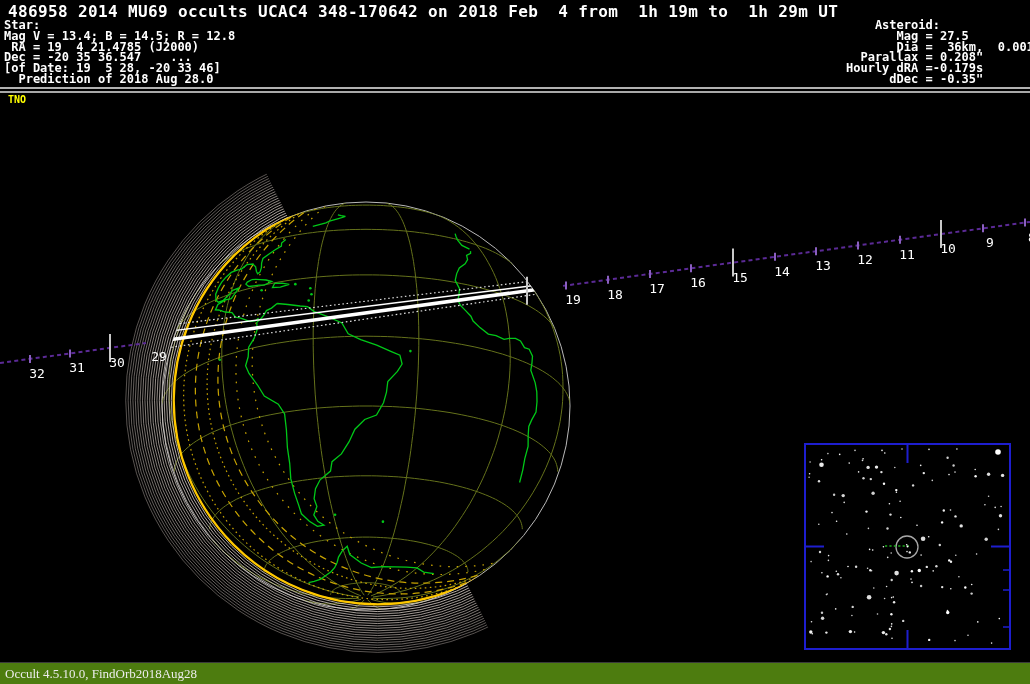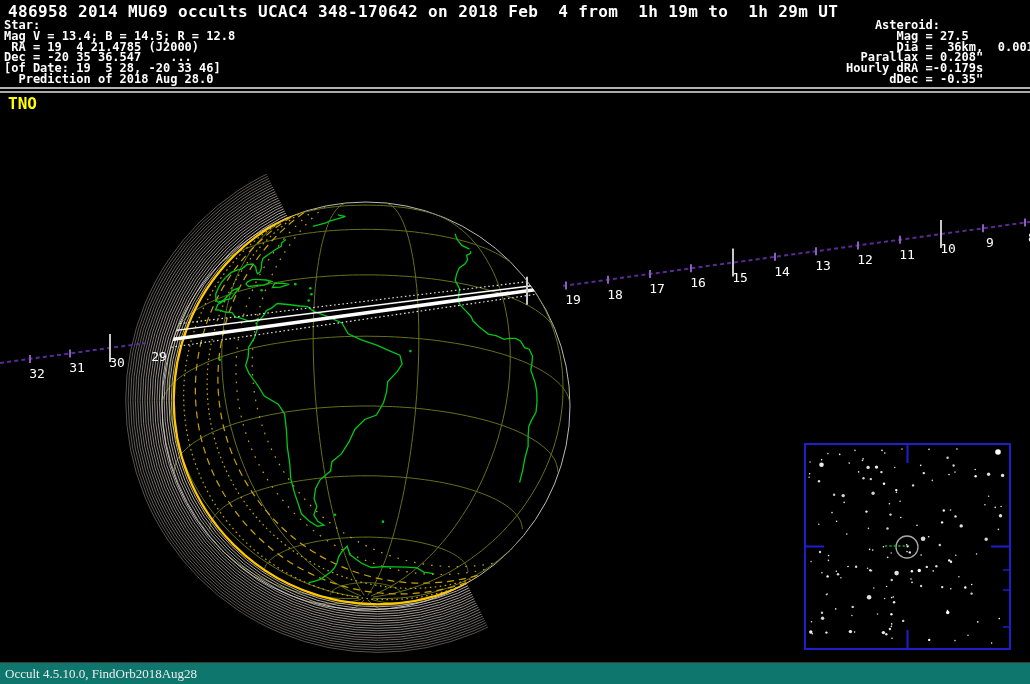--- a/index.html
+++ b/index.html
@@ -8,24 +8,24 @@
   .hdr{position:absolute;left:0;top:0;width:100%;height:87px;z-index:2;}
   .title{position:absolute;left:8px;top:2px;margin:0;color:#fff;font-weight:700;
          font-size:16px;letter-spacing:0.37px;white-space:pre;}
   .blk{position:absolute;top:20px;margin:0;color:#fff;font-weight:700;font-size:12px;
        line-height:10.8px;white-space:pre;}
   .blk.star{left:4px;}
   .blk.event{left:420px;}
   .blk.asteroid{left:846px;}
   .groove{position:absolute;left:0;top:87px;width:100%;height:2px;z-index:2;
           border-top:2px solid #b2b2b2;border-bottom:2px solid #a8a8a8;background:#000;}
-  .tno{position:absolute;left:8px;top:94px;color:#ffff00;font-weight:700;font-size:16px;z-index:2;}
+  .tno{position:absolute;left:8px;top:94px;color:#ffff00;font-weight:700;font-size:10px;z-index:2;}
   #map{position:absolute;left:0;top:0;z-index:1;}
   .statusbar{position:absolute;left:0;top:662px;width:100%;height:22px;z-index:2;
-             border-top:1px solid #3a3a3a;background:#0f766e;}
+             border-top:1px solid #3a3a3a;background:#4d7c0f;}
   .statusbar span{position:absolute;left:5px;top:3px;color:#ececec;
                   font-family:"Liberation Serif",serif;font-size:13px;}
 </style>
 </head>
 <body>
 
 <div class="screen">
 
   <svg id="map" width="1030" height="684">
       <defs>

